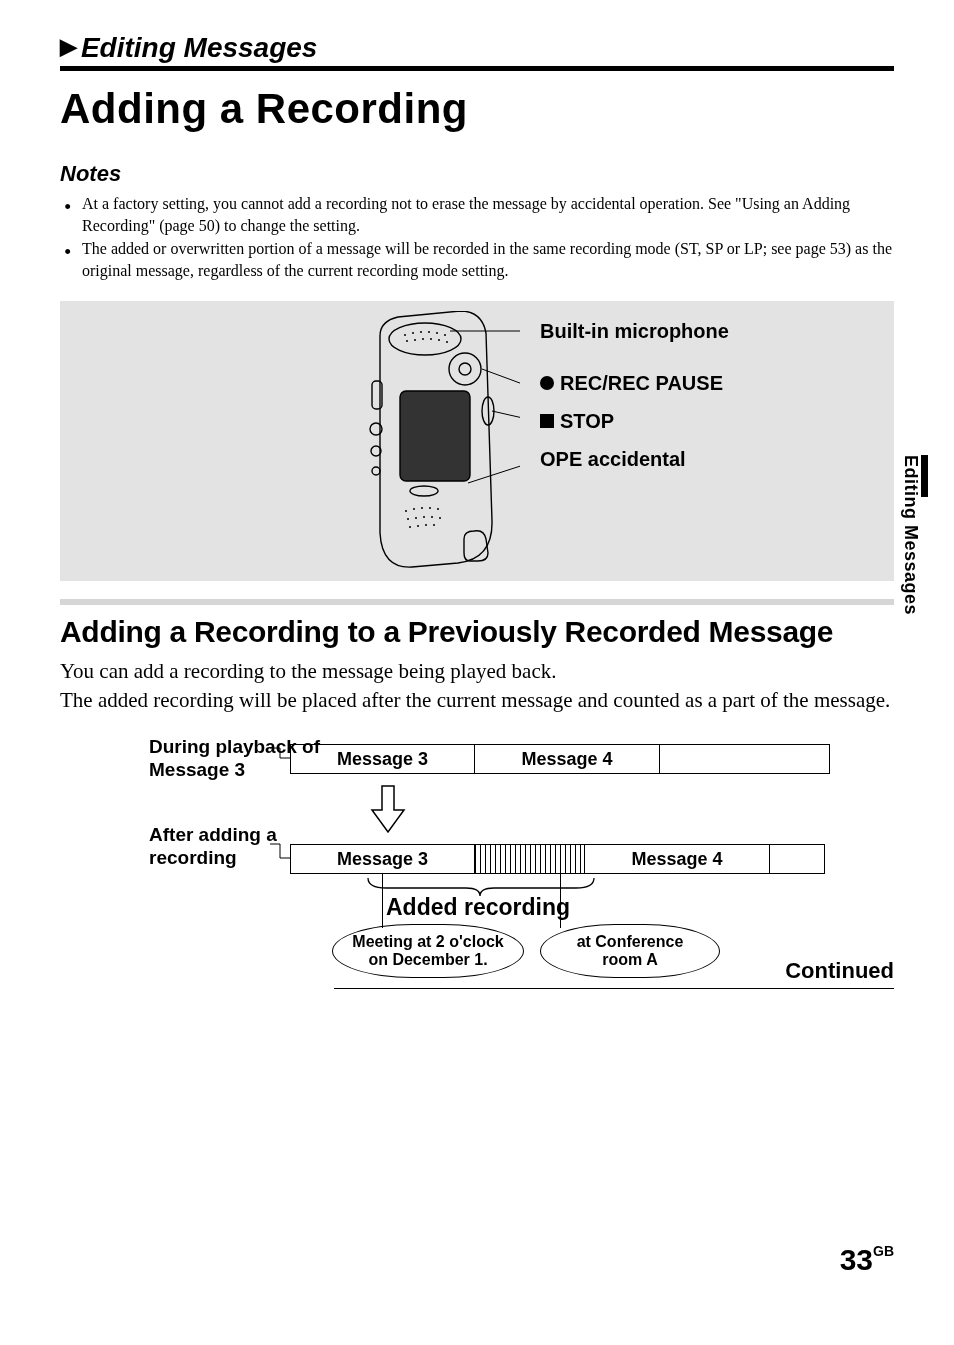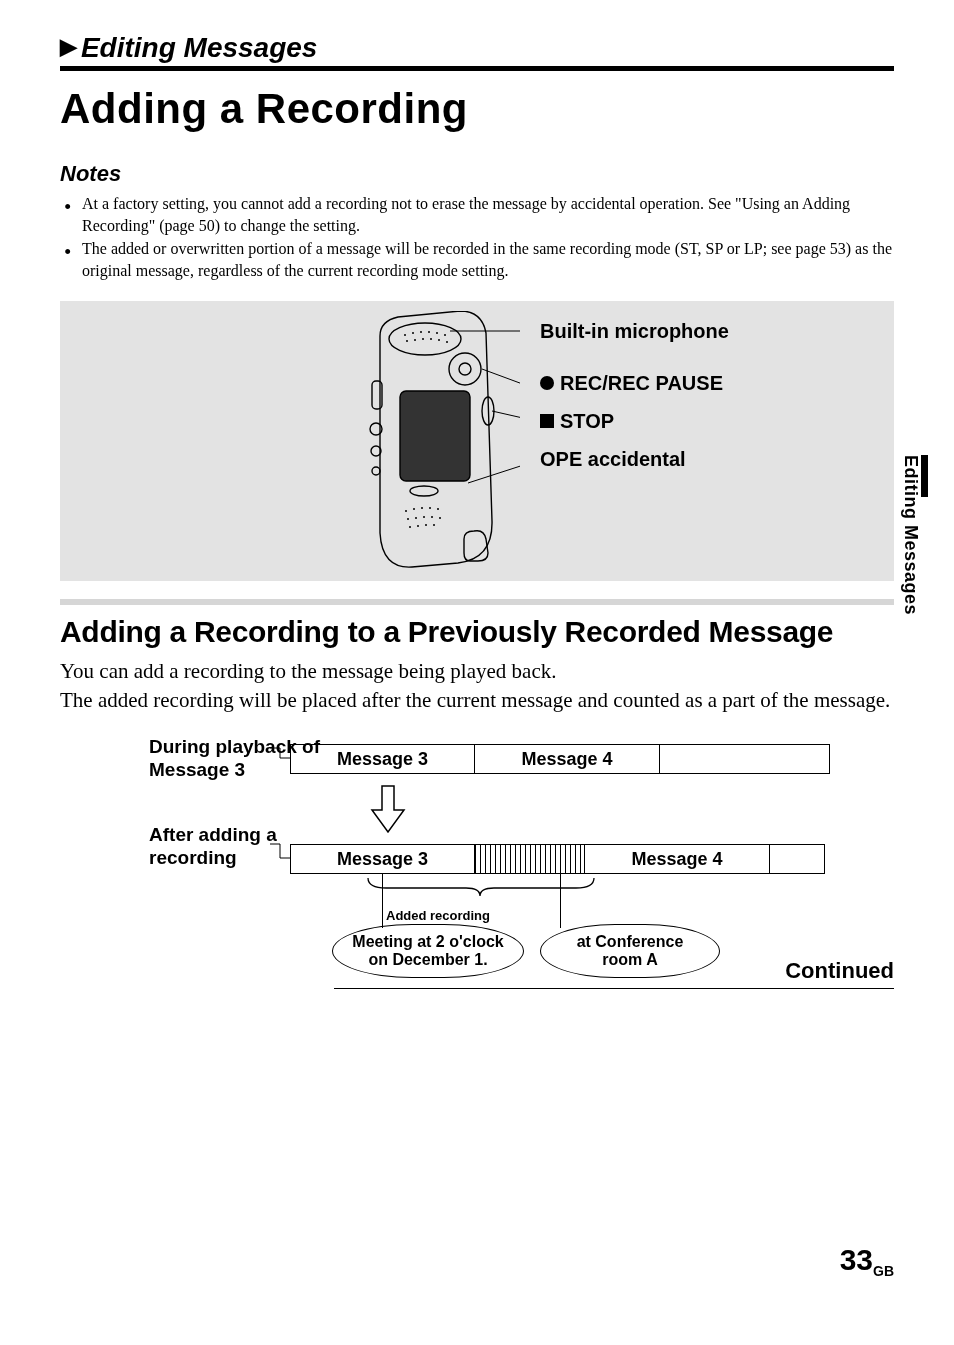--- a/index.html
+++ b/index.html
@@ -116,23 +116,23 @@
   .seg.gap { width: 170px; border-left: none; }
   .seg.add { width: 110px; border-left: none; background: repeating-linear-gradient(90deg, #000 0 1px, transparent 1px 5px); }
   .seg.m4bot { width: 185px; border-left: none; }
   .seg.tail { width: 55px; border-left: none; }
 
   .arrow-down { position: absolute; left: 308px; top: 48px; }
 
   .added-label {
     position: absolute;
     left: 326px;
-    top: 172px;
-    font-weight: 700;
-    font-size: 13px;
+    top: 158px;
+    font-weight: 700;
+    font-size: 23px;
   }
   .brace { position: absolute; left: 306px; top: 140px; }
 
   .bubble {
     position: absolute;
     border: 1px solid #000;
     border-radius: 50% / 60%;
     display: flex;
     flex-direction: column;
     align-items: center;
@@ -179,21 +179,21 @@
   }
 
   .page-foot {
     position: absolute;
     right: 60px;
     bottom: 68px;
     font-family: "Helvetica Neue", Arial, sans-serif;
     font-weight: 800;
     font-size: 30px;
   }
-  .page-foot .gb { font-size: 14px; font-weight: 700; vertical-align: top; position: relative; top: 20px; }
+  .page-foot .gb { font-size: 14px; font-weight: 700; vertical-align: top; position: relative; top: 0; }
 
   .dot-sym { display:inline-block; width:14px; height:14px; background:#000; border-radius:50%; }
   .sq-sym  { display:inline-block; width:14px; height:14px; background:#000; }
 </style>
 </head>
 <body>
 
 <div class="page">
 
   <div class="section-header">

